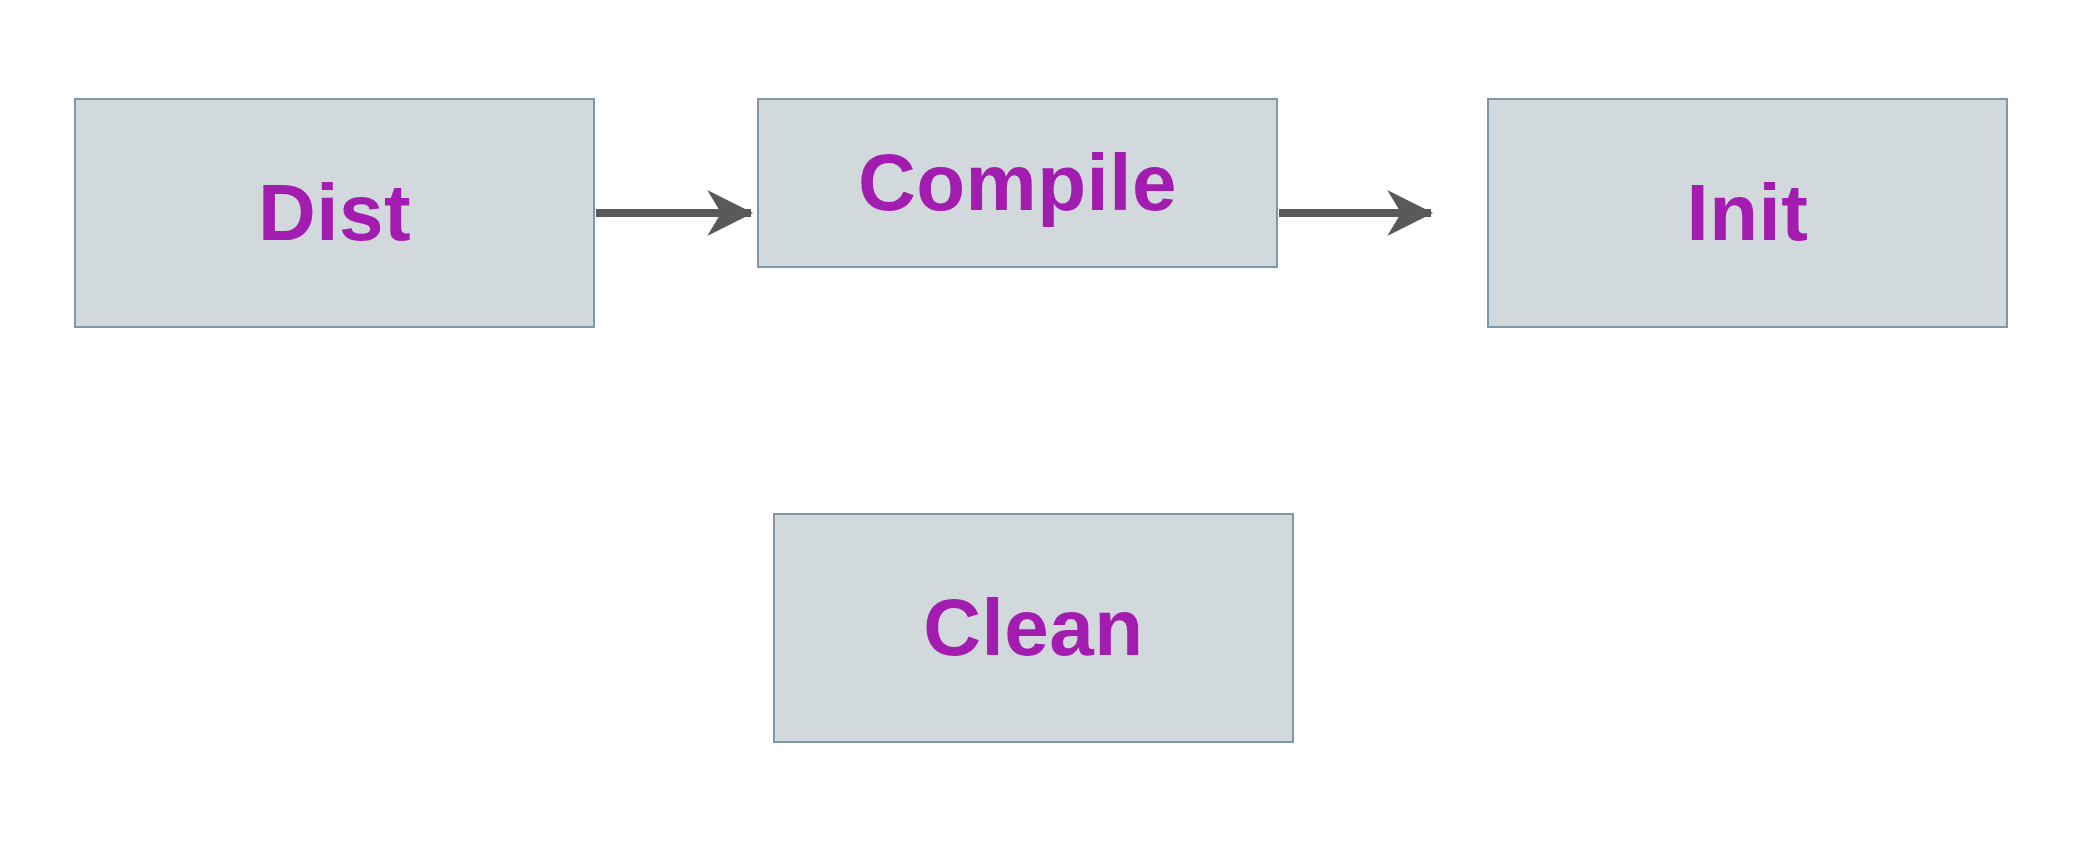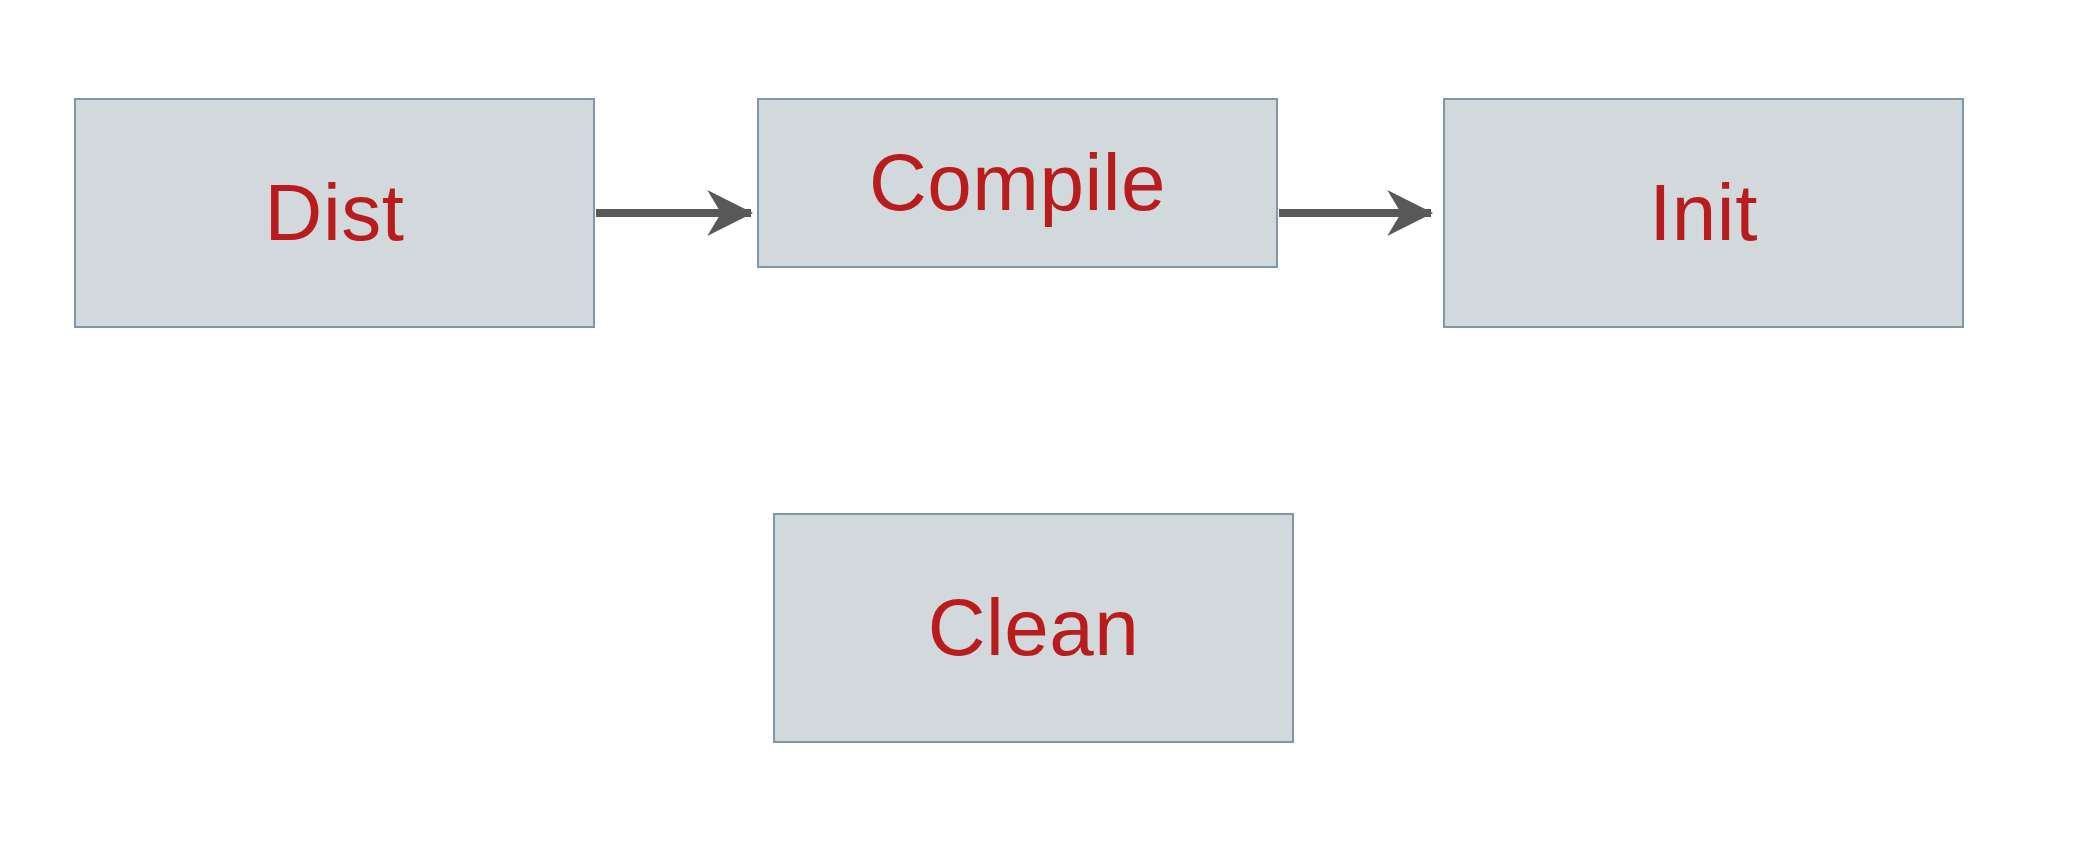--- a/index.html
+++ b/index.html
@@ -27,26 +27,26 @@
     position: absolute;
     box-sizing: border-box;
     background: #d2d9dc;
     border: 2px solid #7e98aa;
     display: flex;
     align-items: center;
     justify-content: center;
   }
   .node-dist    { left: 74px;   top: 98px;  width: 521px; height: 230px; }
   .node-compile { left: 757px;  top: 98px;  width: 521px; height: 170px; }
-  .node-init    { left: 1443px; top: 98px;  width: 521px; height: 230px; }
+  .node-init    { left: 1487px; top: 98px;  width: 521px; height: 230px; }
   .node-clean   { left: 757px;  top: 513px; width: 521px; height: 230px; margin-left: 16px; }
   .node-label {
-    color: #b91c1c;
+    color: #a21caf;
     font-size: 80px;
-    font-weight: 400;
+    font-weight: 700;
     line-height: 1;
     letter-spacing: 0.5px;
     white-space: nowrap;
     user-select: none;
   }
 </style>
 </head>
 <body>
 
 <div class="canvas">

